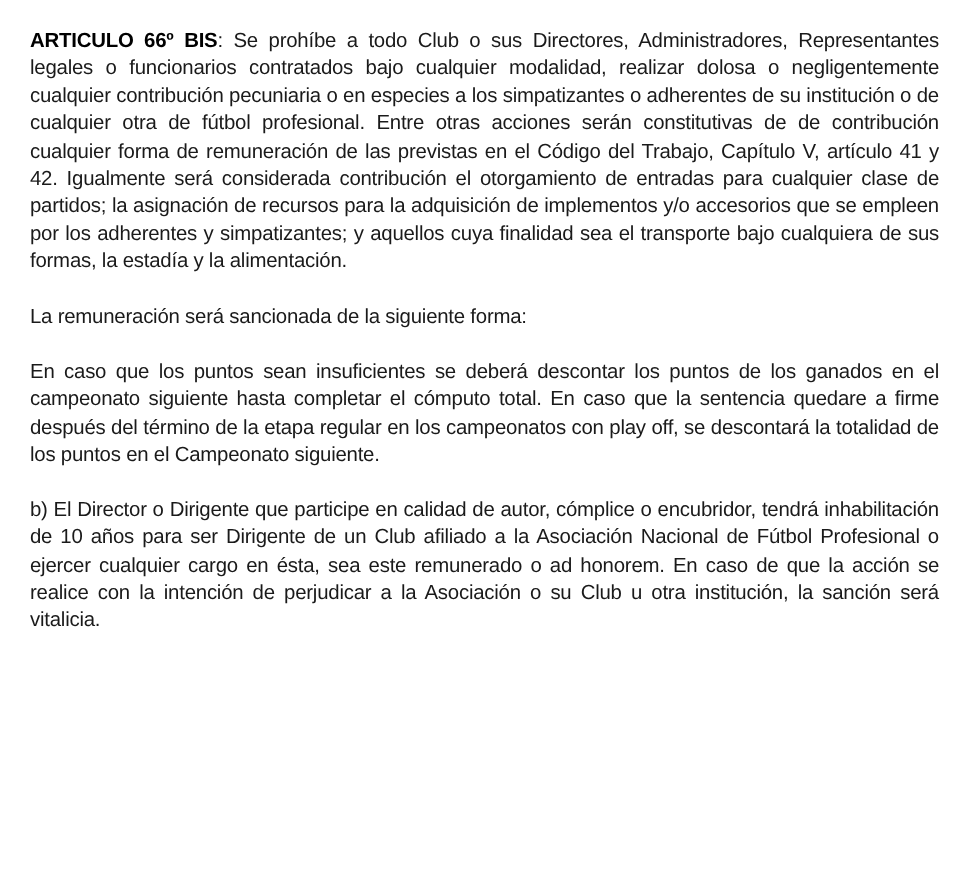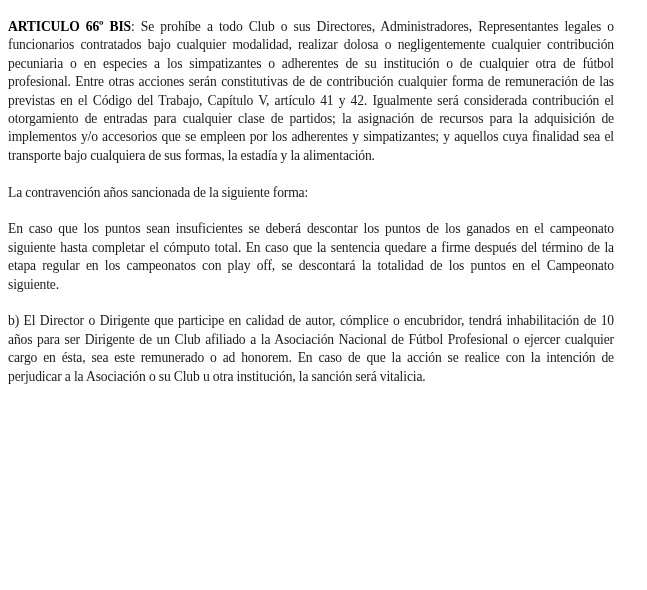--- a/index.html
+++ b/index.html
@@ -8,24 +8,24 @@
       background: #ffffff;
     }
     body {
       width: 647px;
       height: 590px;
       overflow: hidden;
       position: relative;
     }
     .doc {
       position: absolute;
-      left: 8px;
+      left: 20px;
       top: 18px;
       width: 606px;
-      font-family: Liberation Serif, serif;
+      font-family: Liberation Sans, sans-serif;
       font-size: 13.6px;
       line-height: 18.4px;
       color: #1a1a1a;
       letter-spacing: -0.15px;
     }
     .para {
       margin: 0 0 18.4px 0;
       text-align: justify;
       text-align-last: left;
     }
@@ -36,19 +36,19 @@
       font-weight: bold;
       color: #000;
     }
   </style>
 </head>
 <body>
 
 <div class="doc">
   <p class="para"><span class="heading">ARTICULO 66º BIS</span><span>: </span><span>Se prohíbe a todo Club o sus Directores, Administradores, Representantes legales o funcionarios contratados bajo cualquier modalidad, realizar dolosa o negligentemente cualquier contribución pecuniaria o en especies a los simpatizantes o adherentes de su institución o de cualquier otra de fútbol profesional. Entre otras acciones serán constitutivas de de contribución cualquier forma de remuneración de las previstas en el Código del Trabajo, Capítulo V, artículo 41 y 42. Igualmente será considerada contribución el otorgamiento de entradas para cualquier clase de partidos; la asignación de recursos para la adquisición de implementos y/o accesorios que se empleen por los adherentes y simpatizantes; y aquellos cuya finalidad sea el transporte bajo cualquiera de sus formas, la estadía y la alimentación.</span></p>
 
-  <p class="para">La contravención años sancionada de la siguiente forma:</p>
+  <p class="para">La remuneración será sancionada de la siguiente forma:</p>
 
 
   <p class="para">En caso que los puntos sean insuficientes se deberá descontar los puntos de los ganados en el campeonato siguiente hasta completar el cómputo total. En caso que la sentencia quedare a firme después del término de la etapa regular en los campeonatos con play off, se descontará la totalidad de los puntos en el Campeonato siguiente.</p>
 
   <p class="para last">b) El Director o Dirigente que participe en calidad de autor, cómplice o encubridor, tendrá inhabilitación de 10 años para ser Dirigente de un Club afiliado a la Asociación Nacional de Fútbol Profesional o ejercer cualquier cargo en ésta, sea este remunerado o ad honorem. En caso de que la acción se realice con la intención de perjudicar a la Asociación o su Club u otra institución, la sanción será vitalicia.</p>
 </div>
 
 </body></html>

